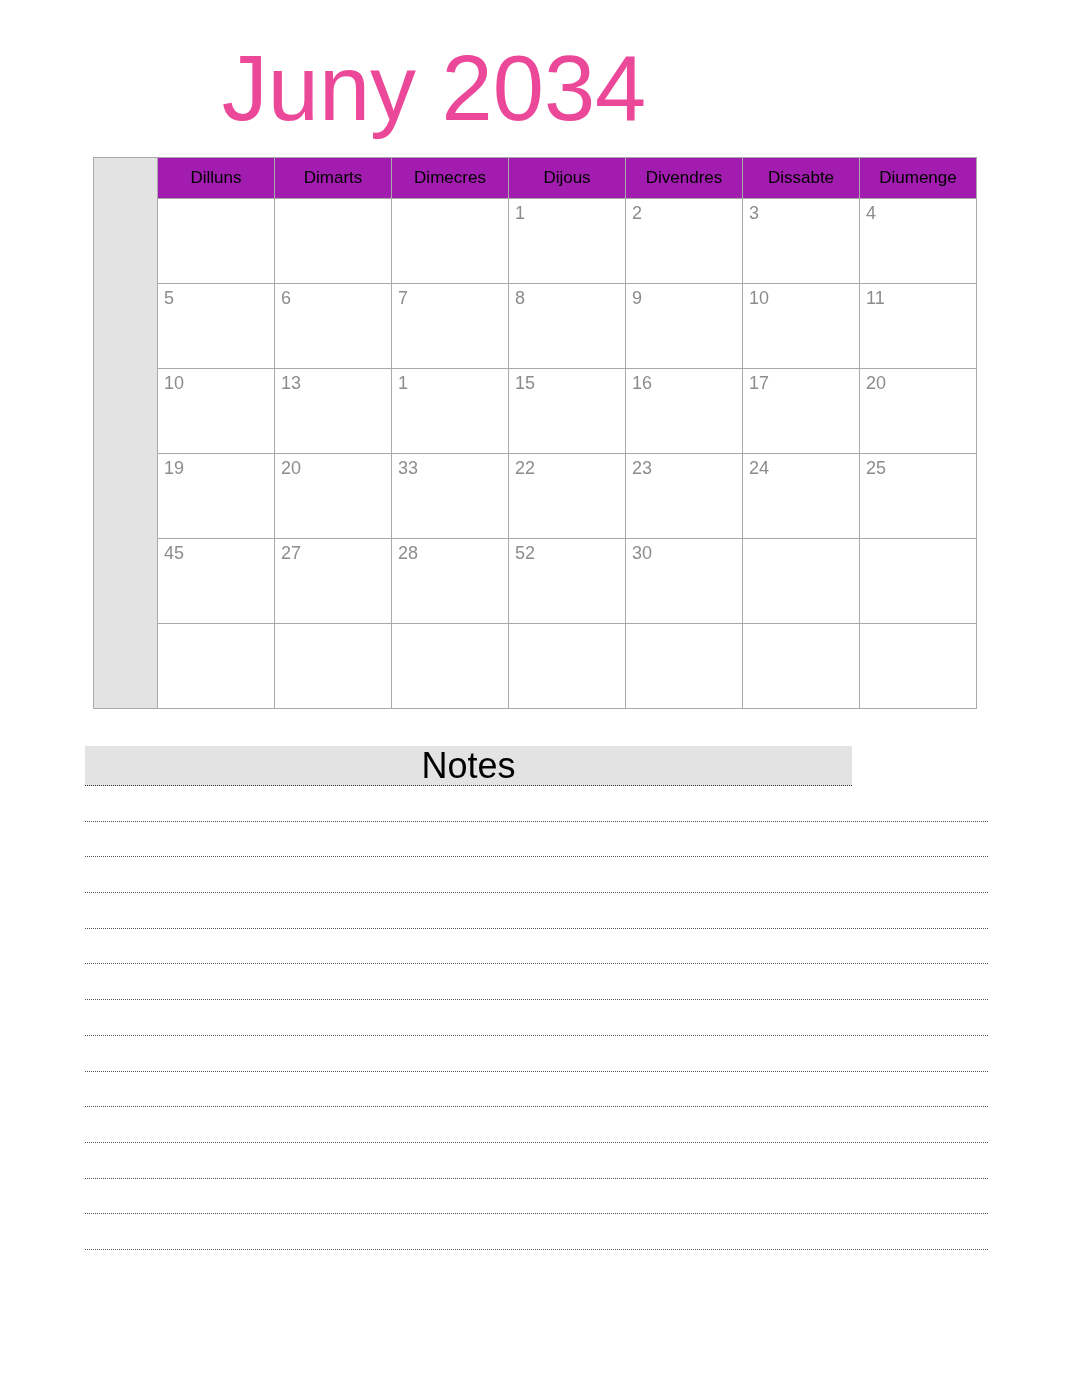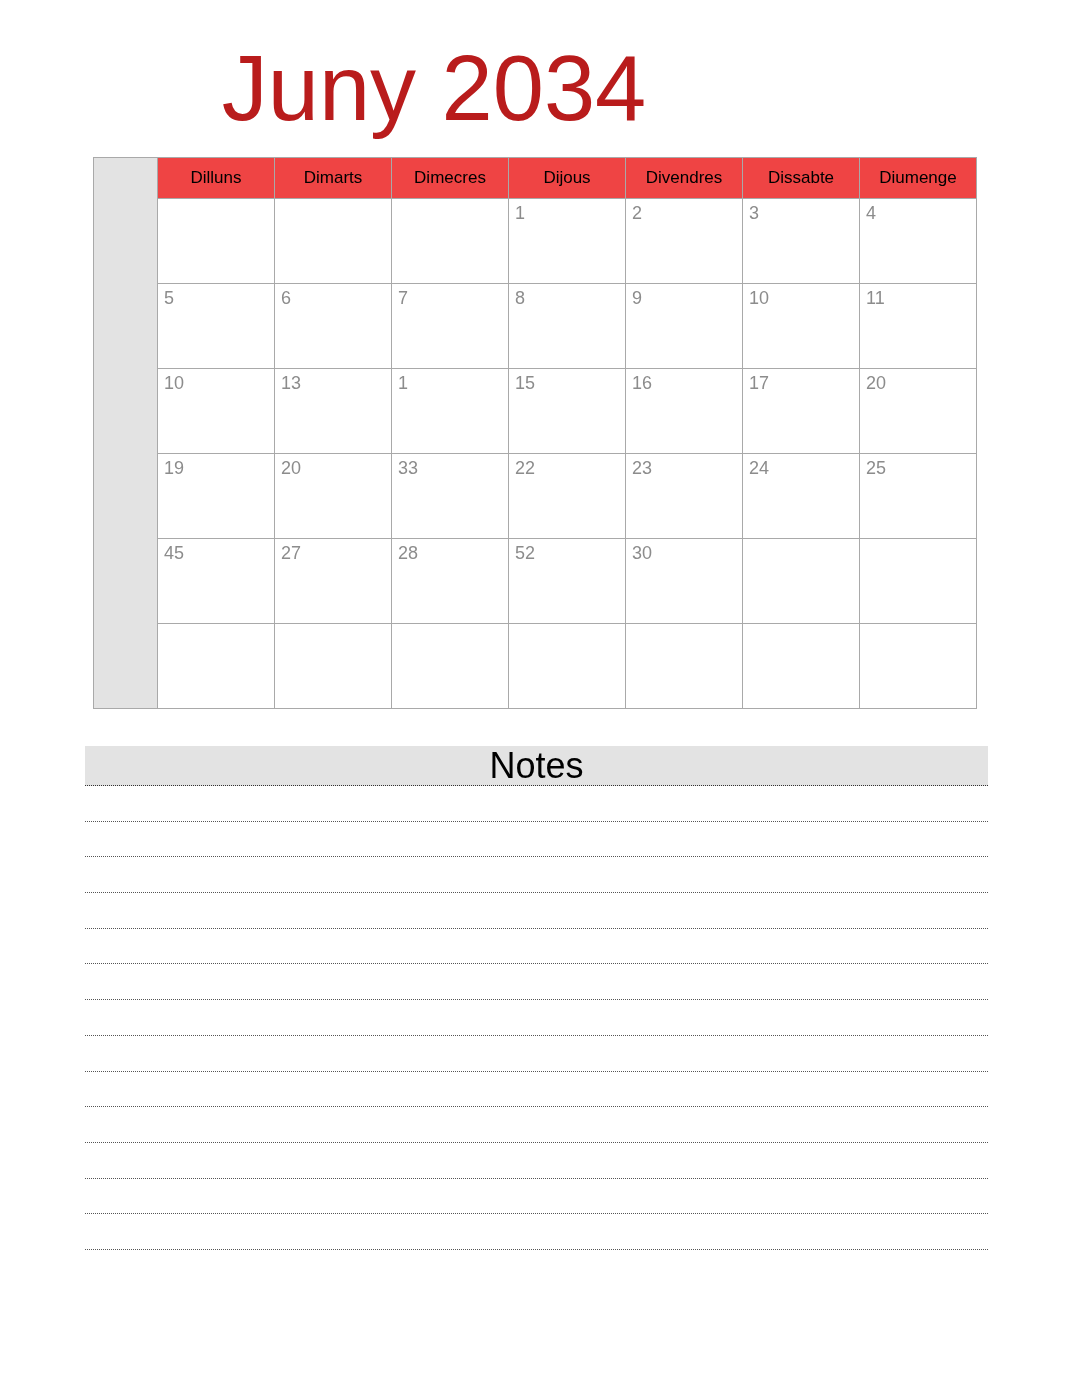--- a/index.html
+++ b/index.html
@@ -22,41 +22,41 @@
   .title {
     position: absolute;
     top: 38px;
     left: 0;
     width: 868px;
     margin: 0;
     text-align: center;
     font-size: 92px;
     font-weight: 400;
     line-height: 100px;
-    color: #b91c1c;
+    color: #ec4899;
     letter-spacing: 0;
   }
   table.calendar {
     position: absolute;
     left: 93px;
     top: 157px;
     border-collapse: collapse;
     table-layout: fixed;
     width: 883px;
   }
   table.calendar col.gutter-col { width: 64px; }
   table.calendar col.day-col   { width: 117px; }
   table.calendar th,
   table.calendar td {
     border: 1px solid #a9a9a9;
     box-sizing: border-box;
   }
   table.calendar th.weekday {
     height: 41px;
-    background: #ef4444;
+    background: #a21caf;
     font-size: 17px;
     font-weight: 400;
     color: #000000;
     text-align: center;
     vertical-align: middle;
     padding: 0;
   }
   table.calendar td.gutter {
     background: #e3e3e3;
     padding: 0;
@@ -77,21 +77,21 @@
     top: 712px;
     font-size: 16px;
     line-height: 20px;
     color: #000000;
     white-space: nowrap;
   }
   .notes-header {
     position: absolute;
     left: 85px;
     top: 746px;
-    width: 903px;
+    width: 767px;
     height: 40px;
     box-sizing: border-box;
     background: #e3e3e3;
     border-bottom: 1px dotted #333333;
     text-align: center;
   }
   .notes-header .notes-title {
     font-size: 36px;
     font-weight: 400;
     line-height: 40px;

